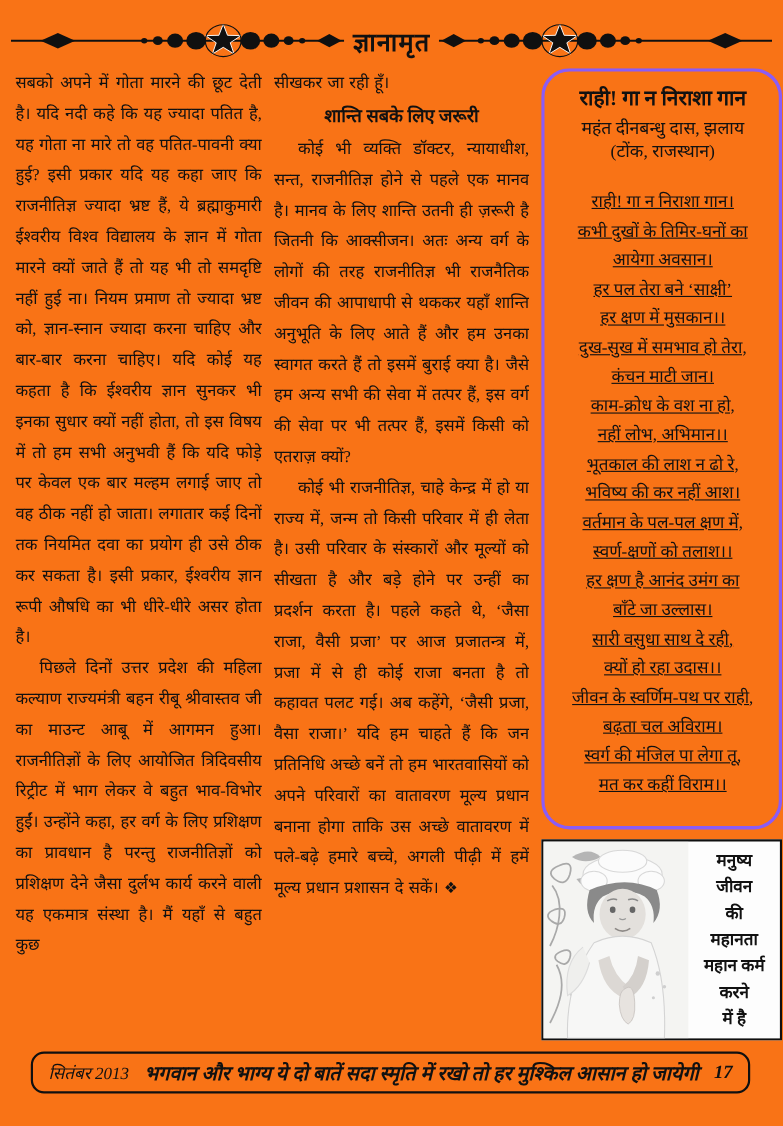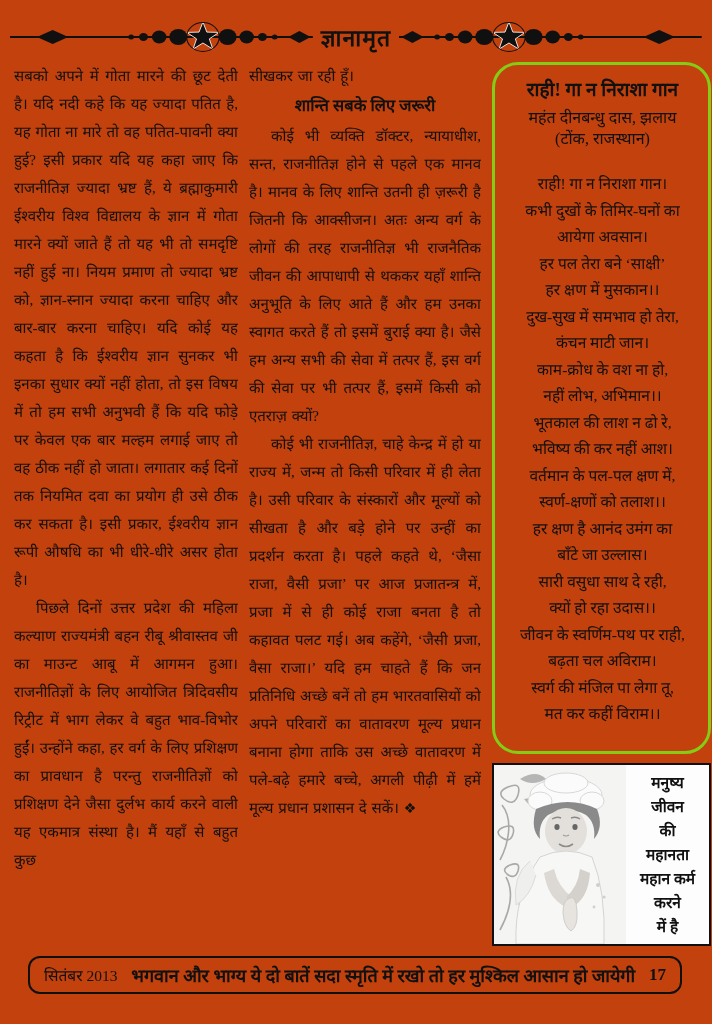--- a/index.html
+++ b/index.html
@@ -1,19 +1,19 @@
 <!DOCTYPE html>
 <html><head>
 <meta charset="utf-8">
 <style>
   html,body{margin:0;padding:0;background:#e8e8e8;}
   .page{
     position:relative;
     width:712px;height:1024px;
-    background:#c2410c;
+    background:#f97316;
     margin:0 auto;
     font-family:"Liberation Serif","DejaVu Serif",serif;
     color:#111;
     overflow:hidden;
     box-sizing:border-box;
   }
   
   .masthead{
     display:flex;align-items:center;justify-content:center;
     padding:20px 10px 4px 10px;gap:6px;
@@ -43,32 +43,32 @@
   }
   .body-text.indent{text-indent:22px;}
   .subhead{
     margin:2px 0 2px 0;
     font-size:16.5px;font-weight:700;text-align:center;
     line-height:28px;
   }
   .endmark{font-size:14px;}
   
   .poem-box{
-    border:3px solid #84cc16;
+    border:3px solid #8b5cf6;
     border-radius:26px;
     padding:12px 8px 10px 10px;
     height:692px;
     box-sizing:border-box;
     overflow:hidden;
     text-align:center;
   }
   .poem-title{font-size:19px;font-weight:700;line-height:26px;margin-bottom:4px;}
   .poem-author{font-size:16px;line-height:21px;}
   .poem-lines{margin-top:22px;}
-  .poem-line{font-size:15.5px;line-height:26.5px;}
+  .poem-line{font-size:15.5px;line-height:26.5px;text-decoration:underline;}
   
   .photo-box{
     margin:9px 0 0 0;
     border:2px solid #101010;
     height:183px;
     box-sizing:border-box;
     display:flex;
     overflow:hidden;
     background:#fdfdfd;
   }
@@ -82,20 +82,21 @@
   
   .page-footer{
     margin:10px 30px 0 28px;
     border:2px solid #101010;
     border-radius:12px;
     height:38px;
     display:flex;align-items:center;
     padding:0 14px;
     box-sizing:border-box;
     gap:10px;
+    font-style:italic;
   }
   .footer-date{font-size:15.5px;white-space:nowrap;}
   .footer-quote{flex:1 1 auto;text-align:center;font-size:18px;font-weight:700;white-space:nowrap;overflow:hidden;}
   .footer-page{font-size:17px;font-weight:700;white-space:nowrap;}
 </style>
 </head>
 <body>
 
 <div class="page">
 

